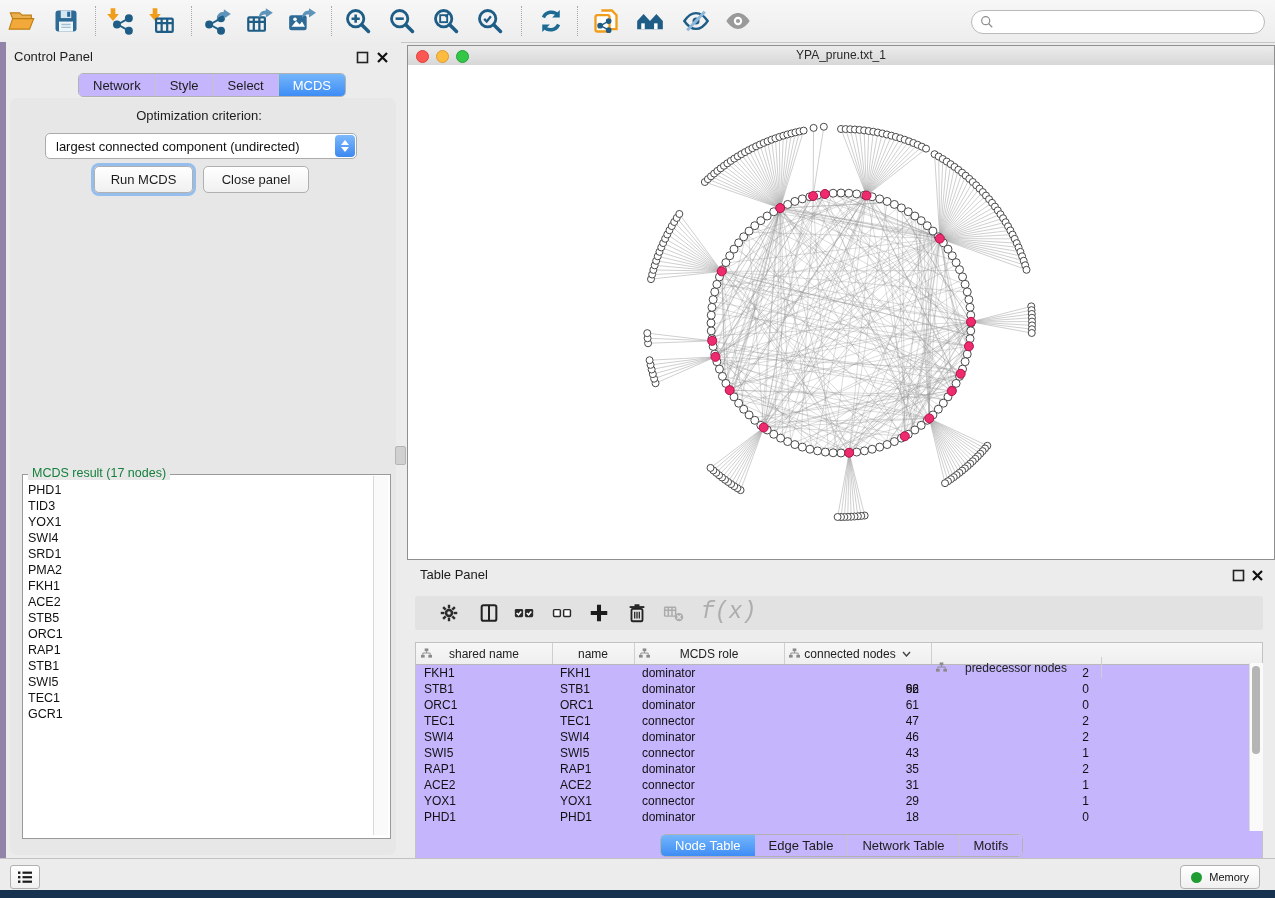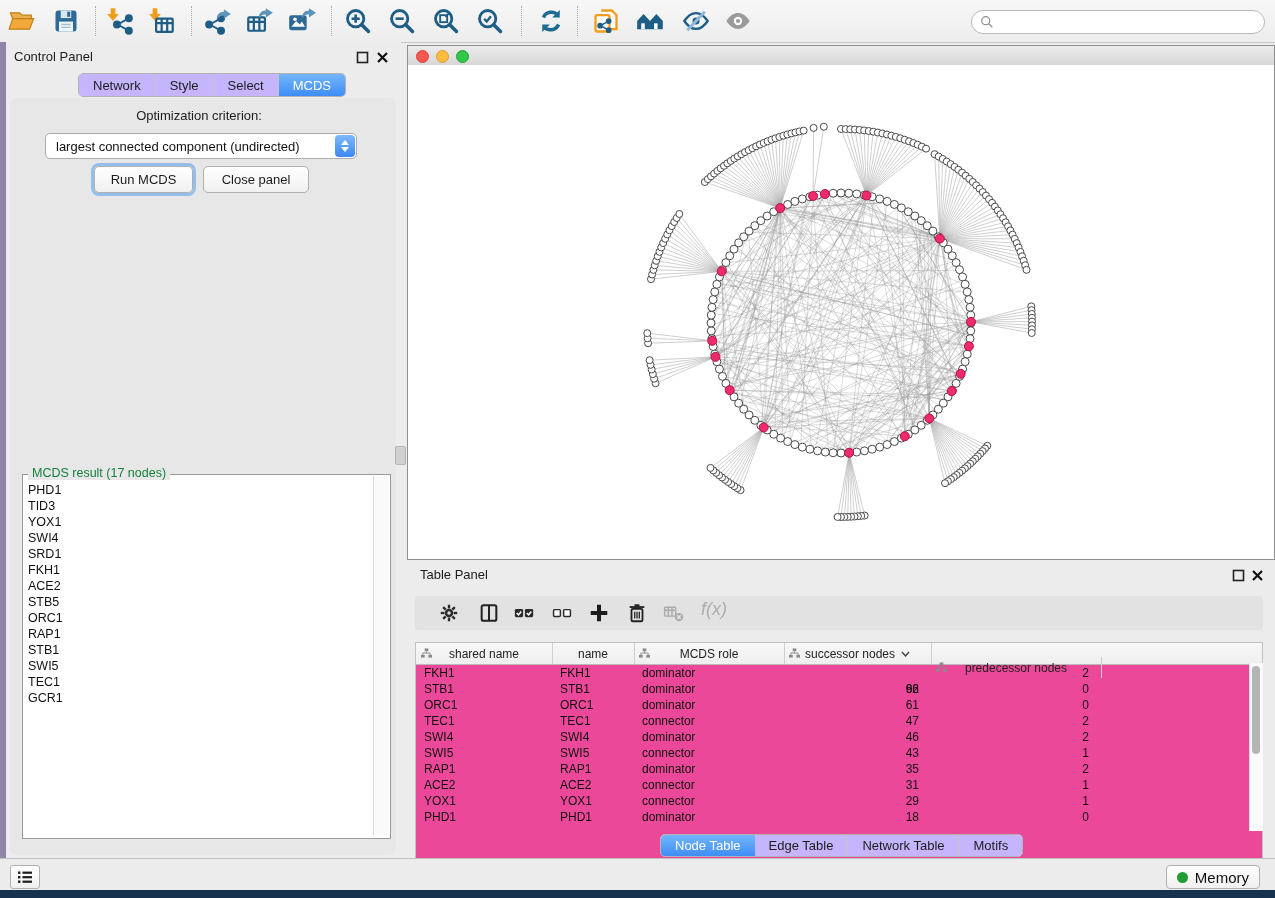--- a/index.html
+++ b/index.html
@@ -70,23 +70,23 @@
   #net-title{left:0;top:2px;width:100%;text-align:center;font-size:12px;color:#2a2a2a;}
   #net-canvas{left:0;top:19px;width:866px;height:494px;background:#fff;}
   
   #table-panel{left:407px;top:560px;width:868px;height:298px;background:#ececec;}
   #tp-title{left:13px;top:7px;font-size:13px;color:#1c1c1c;}
   #tp-float{right:30px;} #tp-close{right:11px;}
   #tp-toolbar{left:8px;top:36px;width:848px;height:34px;background:#e2e2e2;border-radius:3px;}
   .tpt-icon{position:absolute;top:6px;width:24px;height:22px;cursor:pointer;}
   .tpt-icon svg{width:22px;height:22px;}
   .tpt-icon.disabled{cursor:default;}
-  #fx-label{position:absolute;left:286px;top:3px;font-size:18px;color:#adadad;
-    font-family:Liberation Sans, sans-serif;font-style:italic;cursor:default;}
-  #tp-table{left:8px;top:82px;width:848px;height:242px;background:#ec4899;
+  #fx-label{position:absolute;left:286px;top:3px;font-size:23px;color:#adadad;
+    font-family:Liberation Mono, monospace;font-style:italic;cursor:default;}
+  #tp-table{left:8px;top:82px;width:848px;height:242px;background:#c4b5fd;
     border:1px solid #c2c2c2;box-sizing:border-box;overflow:hidden;}
   #tp-header{position:absolute;left:0;top:0;width:100%;height:21px;
     background:linear-gradient(#f7f7f7,#efefef);border-bottom:1px solid #b9b9b9;}
   .th-cell{position:absolute;top:0;height:21px;border-right:1px solid #cfcfcf;
     display:flex;align-items:center;justify-content:center;font-size:12px;color:#222;
     cursor:pointer;}
   .th-cell svg.colicon{position:absolute;left:5px;width:11px;height:11px;}
   .th-cell svg.sortchev{width:9px;height:6px;margin-left:6px;}
   .tr-row{position:absolute;left:0;width:100%;height:16px;}
   .td{position:absolute;top:0;height:16px;font-size:12px;color:#111;line-height:16px;
@@ -102,21 +102,21 @@
   #status-bar{left:0;top:858px;width:1275px;height:32px;background:#ececec;
     border-top:1px solid #c2c2c2;}
   #list-btn{left:10px;top:6px;width:28px;height:22px;background:linear-gradient(#fff,#f0f0f0);
     border:1px solid #b0b0b0;border-radius:3px;display:flex;align-items:center;
     justify-content:center;cursor:pointer;}
   #list-btn svg{width:16px;height:14px;}
   #memory-btn{right:15px;top:6px;height:22px;background:linear-gradient(#fff,#f0f0f0);
     border:1px solid #b0b0b0;border-radius:4px;display:flex;align-items:center;
     padding:0 10px;cursor:pointer;}
   #memory-dot{width:11px;height:11px;border-radius:50%;background:#1f9d33;margin-right:7px;}
-  #memory-label{font-size:15px;color:#111;}
+  #memory-label{font-size:11px;color:#111;}
 </style>
 </head>
 <body>
 
 <div id="toolbar" class="abs">
   <div id="toolbar-icons">
       <span class="tb-icon" style="left: 8px;"><svg viewBox="0 0 24 24">
           <path d="M2 5h8l2 2h8v3H4z" fill="#eab04f" stroke="#c07f12"></path>
           <path d="M4 10h18l-3.5 9H1z" fill="#f3a93a" stroke="#c07f12"></path>
         </svg></span>
@@ -272,40 +272,42 @@
   <div id="run-btn" class="push-btn">Run MCDS</div>
   <div id="closepanel-btn" class="push-btn">Close panel</div>
   <div id="mcds-box" class="abs"></div>
   <div id="mcds-legend" class="abs">MCDS result (17 nodes)</div>
   <div id="mcds-list" class="abs">
       <div class="mcds-item">PHD1</div>
       <div class="mcds-item">TID3</div>
       <div class="mcds-item">YOX1</div>
       <div class="mcds-item">SWI4</div>
       <div class="mcds-item">SRD1</div>
+      <div class="mcds-item">PMA2</div>
       <div class="mcds-item">FKH1</div>
       <div class="mcds-item">ACE2</div>
       <div class="mcds-item">STB5</div>
       <div class="mcds-item">ORC1</div>
       <div class="mcds-item">RAP1</div>
       <div class="mcds-item">STB1</div>
       <div class="mcds-item">SWI5</div>
       <div class="mcds-item">TEC1</div>
       <div class="mcds-item">GCR1</div>
     </div>
   <div id="mcds-scroll" class="abs"></div>
 </div>
 
 <div id="splitter-handle" class="abs"></div>
 
 <div id="network-window" class="abs">
   <div id="net-titlebar" class="abs">
     <div id="tl-red" class="tl"></div>
     <div id="tl-yellow" class="tl"></div>
     <div id="tl-green" class="tl"></div>
+    <div id="net-title" class="abs">YPA_prune.txt_1</div>
   </div>
   <div id="net-canvas" class="abs">
     <svg id="network-svg" width="866" height="494">
         <g>
           <line x1="372.16912414612545" y1="143.11046808846987" x2="481.9647594676395" y2="137.57387189535567" stroke="#8f8f8f" stroke-opacity="0.45" stroke-width="0.7"></line>
           <line x1="372.16912414612545" y1="143.11046808846987" x2="374.59314382176115" y2="374.14060078790067" stroke="#8f8f8f" stroke-opacity="0.45" stroke-width="0.7"></line>
           <line x1="372.16912414612545" y1="143.11046808846987" x2="325.16680087508774" y2="330.60854747539724" stroke="#8f8f8f" stroke-opacity="0.45" stroke-width="0.7"></line>
           <line x1="372.16912414612545" y1="143.11046808846987" x2="303.10816605572836" y2="252.6979744819783" stroke="#8f8f8f" stroke-opacity="0.45" stroke-width="0.7"></line>
           <line x1="372.16912414612545" y1="143.11046808846987" x2="304.00999820422265" y2="274.1734175957142" stroke="#8f8f8f" stroke-opacity="0.45" stroke-width="0.7"></line>
           <line x1="372.16912414612545" y1="143.11046808846987" x2="318.02347373759073" y2="318.6662872494231" stroke="#8f8f8f" stroke-opacity="0.45" stroke-width="0.7"></line>
@@ -1060,21 +1062,21 @@
         </div>
         <div class="th-cell" style="left: 368px; width: 147px;">
           <svg class="colicon" viewBox="0 0 12 11">
             <g fill="#8a8a8a">
               <rect x="4" y="0" width="4" height="3"></rect>
               <rect x="0" y="7" width="4" height="3"></rect>
               <rect x="8" y="7" width="4" height="3"></rect>
             </g>
             <path d="M6 3v2M2 7V5h8v2" stroke="#8a8a8a" fill="none"></path>
           </svg>
-          <span>successor nodes</span>
+          <span>connected nodes</span>
           <svg class="sortchev" viewBox="0 0 9 6">
             <path d="M1 1l3.5 4L8 1" fill="none" stroke="#444" stroke-width="1.4"></path>
           </svg>
         </div>
         <div class="th-cell" style="left: 515px; width: 170px; margin-top: 14px;">
           <svg class="colicon" viewBox="0 0 12 11">
             <g fill="#8a8a8a">
               <rect x="4" y="0" width="4" height="3"></rect>
               <rect x="0" y="7" width="4" height="3"></rect>
               <rect x="8" y="7" width="4" height="3"></rect>

